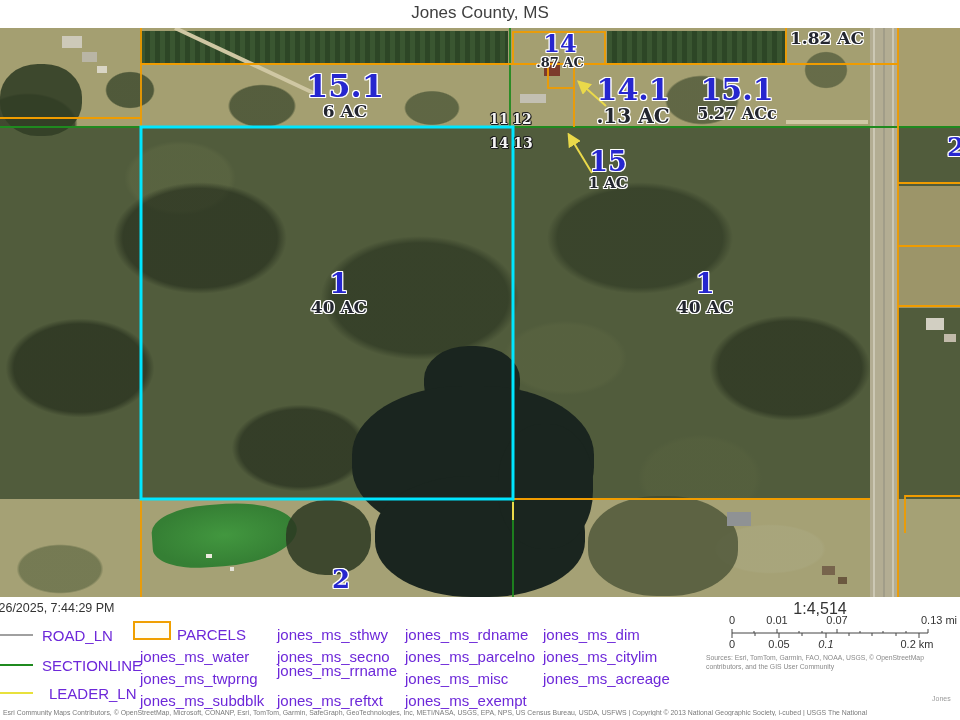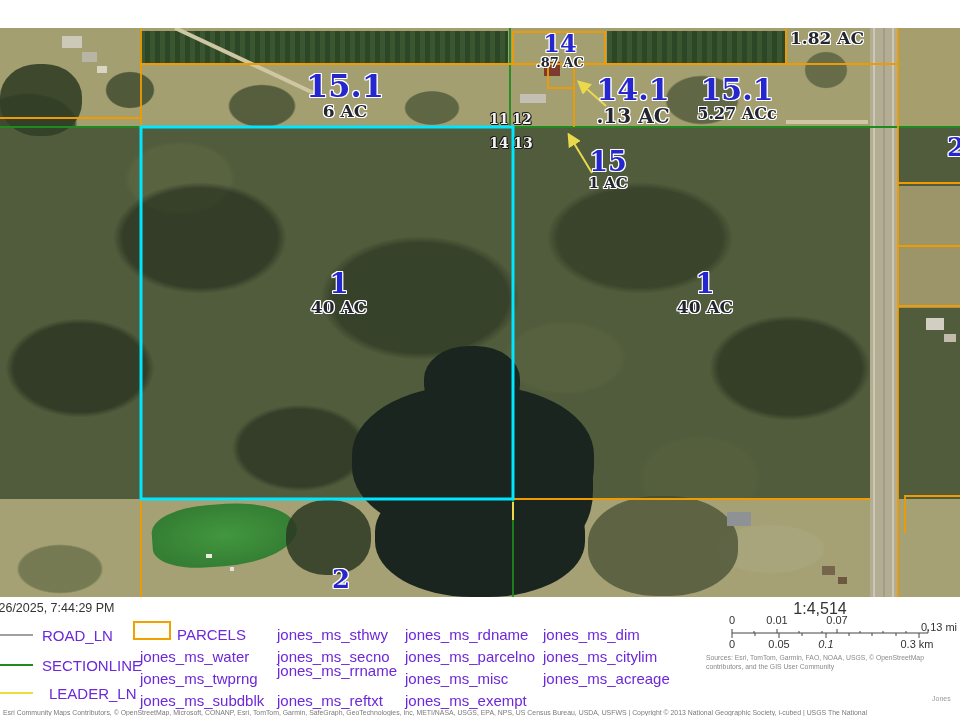--- a/index.html
+++ b/index.html
@@ -73,20 +73,21 @@
            color:#8a8a8a;}
   .jones{position:absolute;left:932px;top:98px;font-size:7px;color:#9a9a9a;white-space:nowrap;}
   .copyright{position:absolute;left:3px;top:112px;width:954px;font-size:6.9px;color:#7a7a7a;
            white-space:nowrap;overflow:hidden;}
 </style>
 </head>
 <body>
 
 <div class="stage">
 
+  <div class="title">Jones County, MS</div>
 
   <div class="map">
 
     <div class="band-top"></div>
     <div class="orchard orch-a"></div>
     <div class="orchard orch-b"></div>
     <div class="east-pasture"></div>
     <div class="east-field"></div>
     <div class="band-bottom"></div>
     <div class="blob" style="left:0;top:36px;width:82px;height:72px;background:rgba(50,62,38,.9);"></div>
@@ -160,21 +161,21 @@
       <span class="pnum" style="font-size:32px;">15.1</span>
       <span class="pac" style="font-size:17px;">6 AC</span>
     </div>
     <div class="plabel" style="left:560px;top:4px;">
       <span class="pnum" style="font-size:24px;">14</span>
       <span class="pac" style="font-size:13px;">.87 AC</span>
     </div>
     <div class="plabel" style="left:827px;top:2px;">
       <span class="pac" style="font-size:17px;">1.82 AC</span>
     </div>
-    <div class="plabel" style="left:633px;top:47px;">
+    <div class="plabel" style="left:633px;top:47px;text-align:right;">
       <span class="pnum" style="font-size:30px;">14.1</span>
       <span class="pac" style="font-size:20px;">.13 AC</span>
     </div>
     <div class="plabel" style="left:737px;top:47px;">
       <span class="pnum" style="font-size:30px;">15.1</span>
       <span class="pac" style="font-size:16px;">5.27 ACc</span>
     </div>
     <div class="plabel" style="left:608px;top:120px;">
       <span class="pnum" style="font-size:27px;">15</span>
       <span class="pac" style="font-size:15px;">1 AC</span>
@@ -227,21 +228,21 @@
     <div class="leg" style="left:405px;top:95px;">jones_ms_exempt</div>
 
     <div class="leg" style="left:543px;top:29px;">jones_ms_dim</div>
     <div class="leg" style="left:543px;top:51px;">jones_ms_citylim</div>
     <div class="leg" style="left:543px;top:73px;">jones_ms_acreage</div>
 
     <span class="ratio" style="left:820px;">1:4,514</span>
     <span class="sc-lab" style="left:732px;top:17px;">0</span>
     <span class="sc-lab" style="left:777px;top:17px;">0.01</span>
     <span class="sc-lab" style="left:837px;top:17px;">0.07</span>
-    <span class="sc-lab" style="left:939px;top:17px;margin-top:7px;">0.13 mi</span>
+    <span class="sc-lab" style="left:939px;top:17px;">0.13 mi</span>
     <svg style="position:absolute;left:726px;top:32px;" width="210" height="14" viewBox="0 0 210 14">
       <g stroke="#444" stroke-width="1" fill="none">
         <path d="M6 4 H202"></path>
         <path d="M6 4 V0"></path>
           <path d="M51 4 V0"></path>
           <path d="M111 4 V0"></path>
           <path d="M202 4 V0"></path>
         <path d="M28 4 V2"></path>
           <path d="M73 4 V2"></path>
           <path d="M96 4 V2"></path>
@@ -255,19 +256,19 @@
         <path d="M29 4 V7"></path>
           <path d="M76 4 V7"></path>
           <path d="M123 4 V7"></path>
           <path d="M146 4 V7"></path>
           <path d="M170 4 V7"></path>
       </g>
     </svg>
     <span class="sc-lab" style="left:732px;top:41px;">0</span>
     <span class="sc-lab" style="left:779px;top:41px;">0.05</span>
     <span class="sc-lab" style="left:826px;top:41px;font-style:italic;">0.1</span>
-    <span class="sc-lab" style="left:917px;top:41px;">0.3 km</span>
+    <span class="sc-lab" style="left:917px;top:41px;">0.2 km</span>
     <div class="sources">Sources: Esri, TomTom, Garmin, FAO, NOAA, USGS, © OpenStreetMap contributors, and the GIS User Community</div>
 
     <div class="jones">Jones</div>
     <div class="copyright">Esri Community Maps Contributors, © OpenStreetMap, Microsoft, CONANP, Esri, TomTom, Garmin, SafeGraph, GeoTechnologies, Inc, METI/NASA, USGS, EPA, NPS, US Census Bureau, USDA, USFWS | Copyright © 2013 National Geographic Society, i-cubed | USGS The National</div>
   </div>
 </div>
 
 </body></html>

